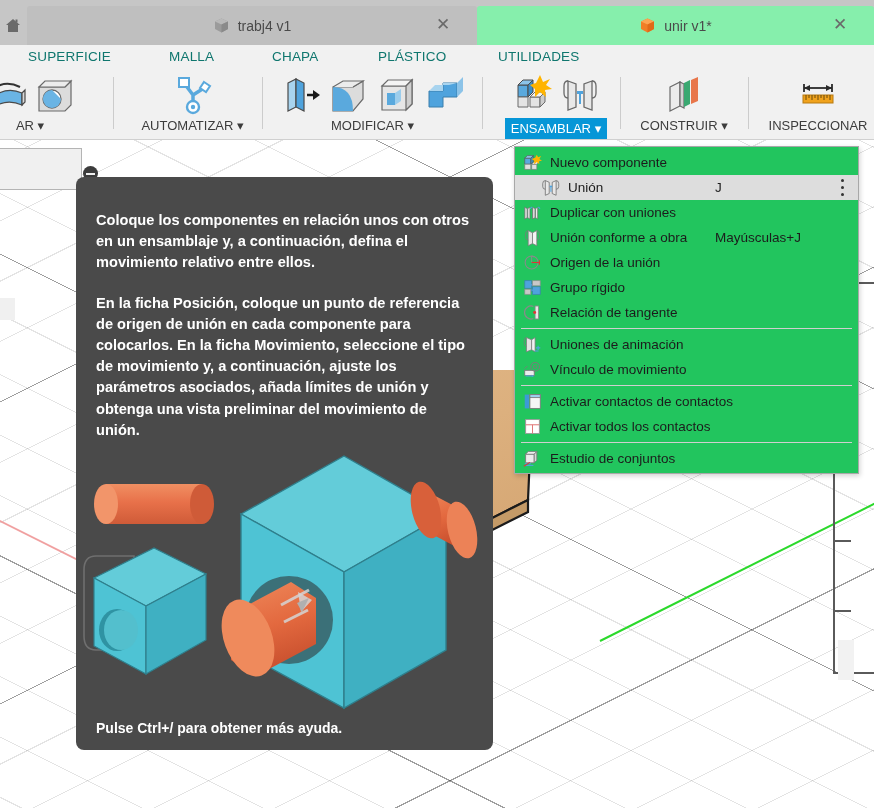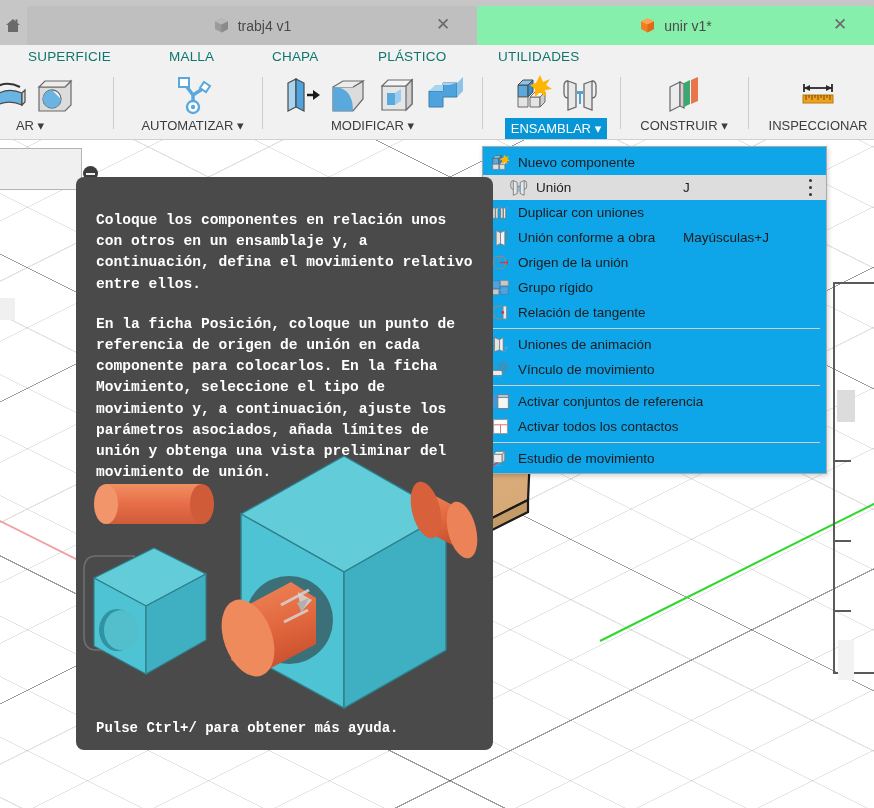--- a/index.html
+++ b/index.html
@@ -158,23 +158,23 @@
   .panel-label.active {
     background: #0696d7; color: #ffffff; padding: 3px 6px;
   }
   .panel-sep {
     position: absolute; top: 32px; width: 1px; height: 52px; background: #cccccc;
   }
   .ribbon-icon { width: 44px; height: 44px; display: block; }
 
   
   .menu {
-    position: absolute; left: 482px; top: 146px;
+    position: absolute; left: 514px; top: 146px;
     width: 345px;
-    background: #0ea5e9;
+    background: #22c55e;
     border: 1px solid #a8a8a8;
     box-shadow: 1px 2px 5px rgba(0,0,0,0.18);
     padding: 3px 0 2px 0;
     z-index: 40;
   }
   .menu-item {
     position: relative;
     display: flex; align-items: center;
     height: 25px; padding-left: 6px;
     font-size: 13.5px; color: #1c1c1c;
@@ -199,21 +199,20 @@
   .menu-sep { height: 1px; background: #cfcfcf; margin: 3px 6px; }
 
   
   .tooltip {
     position: absolute; left: 76px; top: 177px;
     width: 417px; height: 573px;
     background: #4a4a4a;
     border-radius: 8px;
     z-index: 50;
     overflow: hidden;
-    font-family: Liberation Mono, monospace;
   }
   .tt-text {
     position: absolute; left: 20px; top: 33px; width: 378px;
     color: #ffffff; font-size: 14.6px; font-weight: bold;
     line-height: 21.2px;
   }
   .tt-text p + p { margin-top: 19px; }
   .tt-footer {
     position: absolute; left: 20px; bottom: 14px;
     color: #ffffff; font-size: 14px; font-weight: bold;
@@ -578,21 +577,21 @@
     <div class="menu-sep"></div>
 
     <div class="menu-item">
       <span class="menu-icon">
         <svg width="19" height="19" viewBox="0 0 22 22">
           <rect x="2" y="3" width="5" height="16" fill="#3d9ad6"></rect>
           <rect x="8" y="3" width="12" height="16" fill="#f6f6f6" stroke="#7a7a7a" stroke-width="1"></rect>
           <rect x="8" y="3" width="12" height="3.5" fill="#9ed0ee" stroke="#7a7a7a" stroke-width="1"></rect>
         </svg>
       </span>
-      <span>Activar conjuntos de referencia</span>
+      <span>Activar contactos de contactos</span>
     </div>
 
     <div class="menu-item">
       <span class="menu-icon">
         <svg width="19" height="19" viewBox="0 0 22 22">
           <rect x="3" y="3" width="16" height="16" fill="#ffffff" stroke="#9a9a9a" stroke-width="1"></rect>
           <path d="M3 9 L19 9" stroke="#e07878" stroke-width="1.2"></path>
           <path d="M11 9 L11 19" stroke="#e07878" stroke-width="1.2"></path>
           <path d="M3 3 L3 19 M19 3 L19 19" stroke="#9a9a9a" stroke-width="1"></path>
         </svg>
@@ -606,21 +605,21 @@
       <span class="menu-icon">
         <svg width="19" height="19" viewBox="0 0 22 22">
           <polygon points="3,6 13,6 13,16 3,16" fill="#ececec" stroke="#7a7a7a" stroke-width="1"></polygon>
           <polygon points="3,6 6,3 16,3 13,6" fill="#f7f7f7" stroke="#7a7a7a" stroke-width="1"></polygon>
           <polygon points="13,6 16,3 16,13 13,16" fill="#d6d6d6" stroke="#7a7a7a" stroke-width="1"></polygon>
           <path d="M2 19 L12 19" stroke="#4fa3dd" stroke-width="1.3"></path>
           <path d="M2 17 L9 17" stroke="#4fa3dd" stroke-width="1.3"></path>
           <path d="M1 20 L8 15.5" stroke="#e03434" stroke-width="1.2"></path>
         </svg>
       </span>
-      <span>Estudio de movimiento</span>
+      <span>Estudio de conjuntos</span>
     </div>
   </div>
 
   <div class="tooltip">
     <div class="tt-text">
       <p>Coloque los componentes en relación unos con otros en un ensamblaje y, a continuación, defina el movimiento relativo entre ellos.</p>
       <p>En la ficha Posición, coloque un punto de referencia de origen de unión en cada componente para colocarlos. En la ficha Movimiento, seleccione el tipo de movimiento y, a continuación, ajuste los parámetros asociados, añada límites de unión y obtenga una vista preliminar del movimiento de unión.</p>
     </div>
 
     <svg class="tt-art" viewBox="0 0 417 275">

